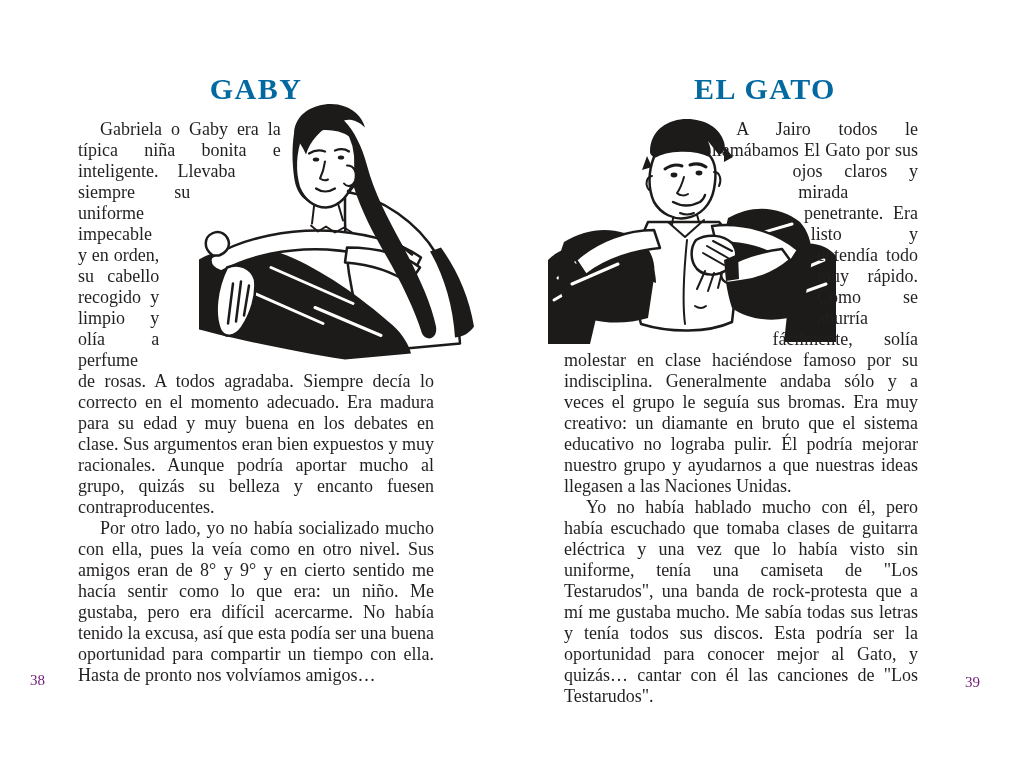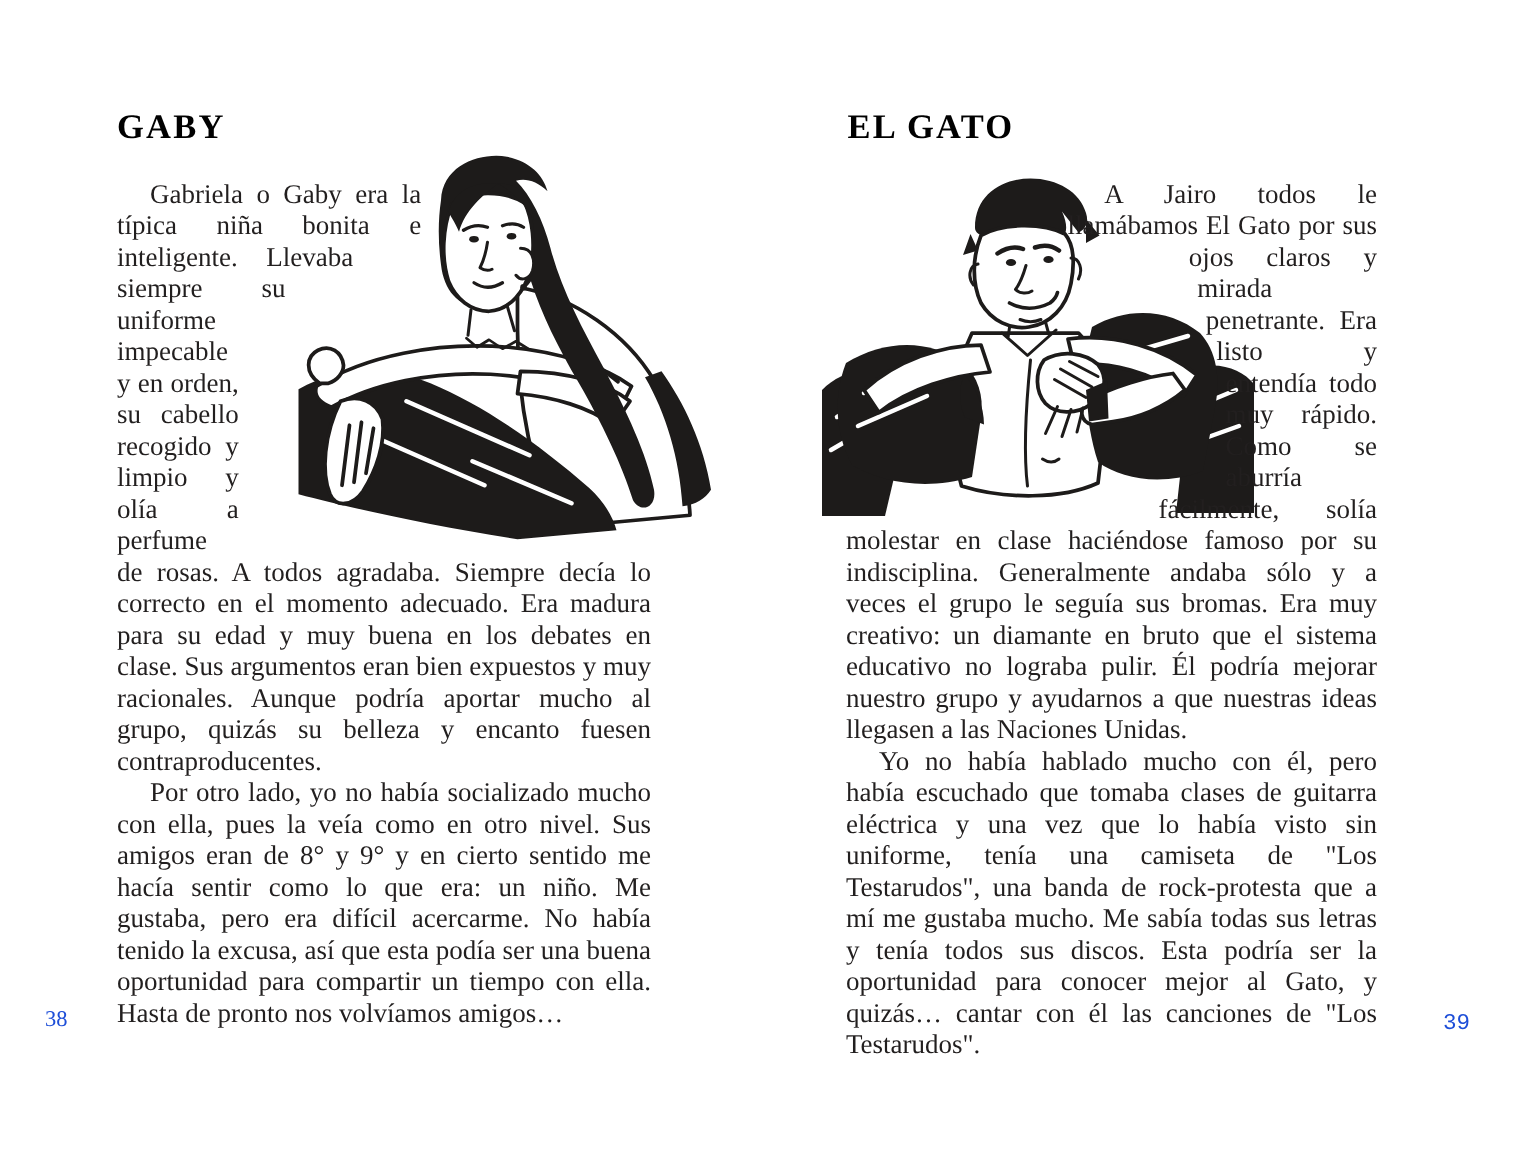--- a/index.html
+++ b/index.html
@@ -4,26 +4,26 @@
 <style>
   * { margin:0; padding:0; box-sizing:border-box; }
   html,body { background:#ffffff; }
   .screenshot {
     position:relative; width:1024px; height:771px;
     background:#ffffff; overflow:hidden; margin:0 auto;
     font-family:"Liberation Serif","DejaVu Serif",serif;
     color:#221f1f;
   }
   .page-title {
-    position:absolute; top:72px; 
-    font-size:23px; font-weight:700; letter-spacing:1.5px;
-    color:#000000;
+    position:absolute; top:72px; text-align:center;
+    font-size:30px; font-weight:700; letter-spacing:1.5px;
+    color:#0369a1;
   }
   .title-left  { left:78px;  width:356px; }
-  .title-right { left:565px; width:354px; }
+  .title-right { left:588px; width:354px; }
   .text-col {
     position:absolute; top:119px;
     font-size:18px; line-height:21px; text-align:justify;
   }
   .col-left  { left:78px;  width:356px; }
   .col-right { left:564px; width:354px; }
   .para { text-indent:22px; }
   .para + .para { }
   .wrap-spacer { display:block; }
   .wrap-girl {
@@ -33,24 +33,24 @@
   }
   .wrap-boy {
     float:left; width:253px; height:222px;
     shape-outside:polygon(0% 0%, 57% 0%, 54% 28%, 88% 29%, 93% 50%, 99% 70%, 99% 85%, 80% 86%, 80% 100%, 0% 100%);
     shape-margin:6px;
   }
   .illus { position:absolute; }
   .illus-girl { left:197px; top:99px;  width:290px; height:266px; }
   .illus-boy  { left:548px; top:112px; width:288px; height:235px; }
   .page-number {
-    position:absolute; font-size:15px; color:#1d4ed8;
+    position:absolute; font-size:15px; color:#701a75;
   }
   .pagenum-left  { left:30px;  top:672px; }
-  .pagenum-right { left:938px; top:674px; width:42px; text-align:right;font-family:Liberation Mono, monospace; }
+  .pagenum-right { left:938px; top:674px; width:42px; text-align:right; }
 </style>
 </head>
 <body>
 
 <div class="screenshot">
 
   <h1 class="page-title title-left">GABY</h1>
 
   <svg class="illus illus-girl" viewBox="0 0 290 265" role="img" xmlns="http://www.w3.org/2000/svg" aria-label="girl-sitting-hugging-knees-ink-drawing">
     <g stroke="#1d1b1a" stroke-width="2.5" stroke-linecap="round" stroke-linejoin="round" fill="none">

